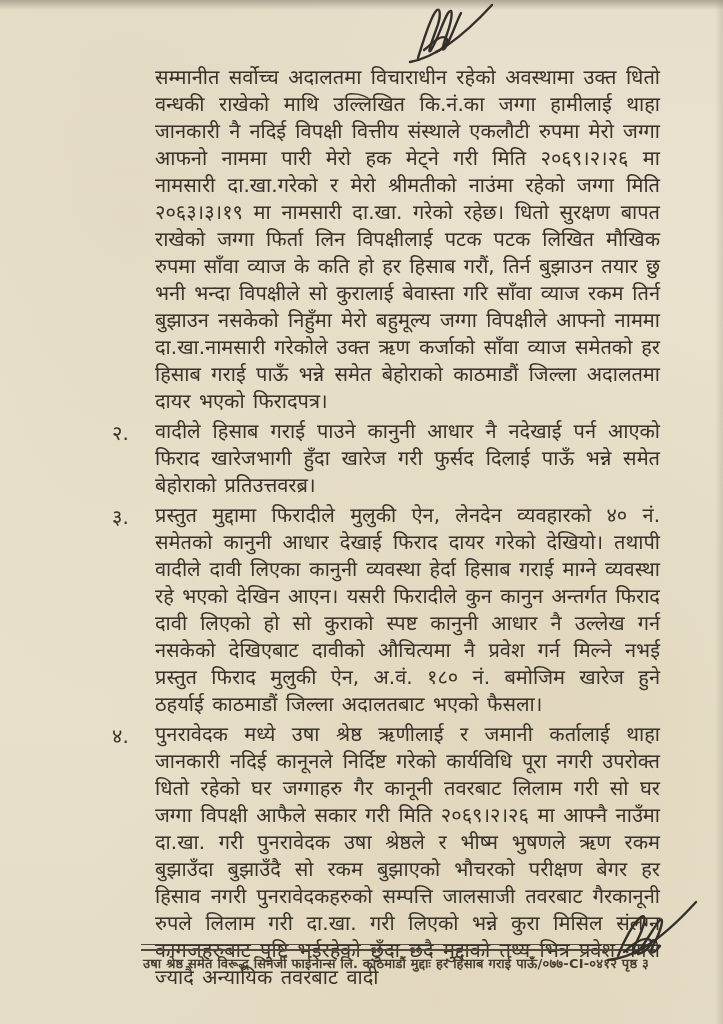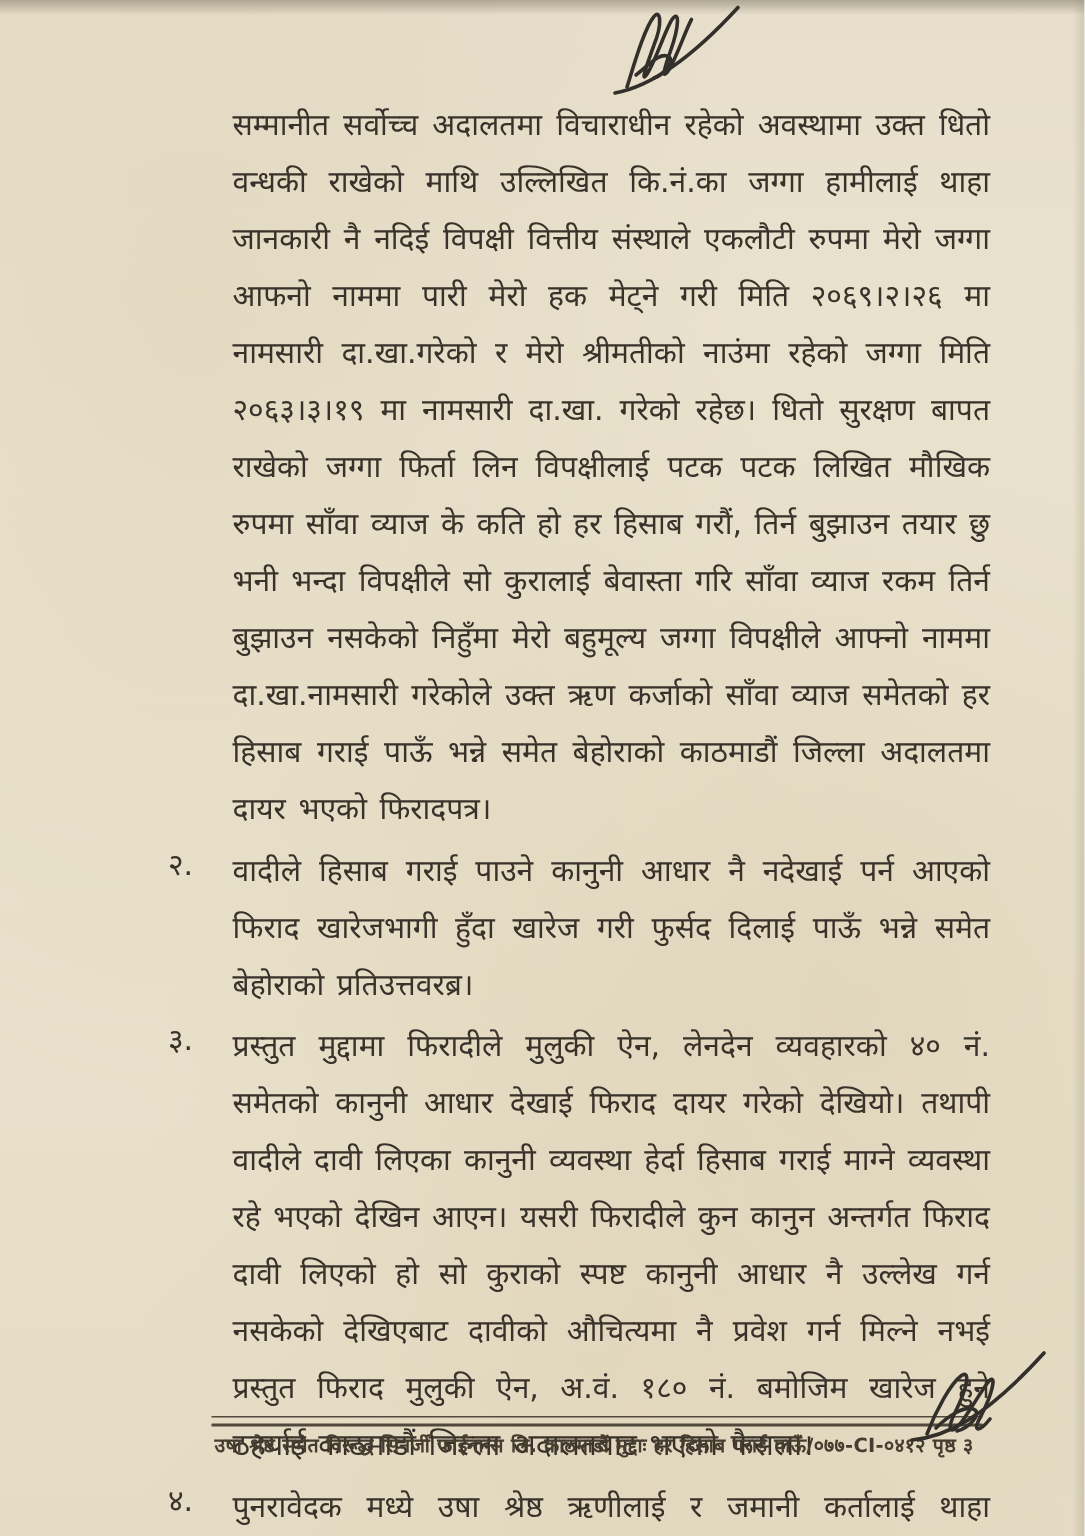--- a/index.html
+++ b/index.html
@@ -26,21 +26,21 @@
   .content {
     position:absolute; left:112px; top:64px; width:548px;
   }
   .para { display:flex; margin-bottom:3px; }
   .para-num {
     flex:none; width:43px;
     font-size:20px; line-height:31px;
   }
   .para-text {
     flex:1;
-    font-size:20px; line-height:38px;
+    font-size:20px; line-height:27px;
     text-align:justify;
     word-spacing:2px;
   }
   .sig { position:absolute; pointer-events:none; }
   .sig-top { left:402px; top:0px; }
   .sig-bottom { left:604px; top:896px; }
   .sig svg path { fill:none; stroke:#33302b; stroke-width:2.4; stroke-linecap:round; }
   .footer-rule {
     position:absolute; left:141px; top:944px; width:514px; height:4px;
     border-top:1.5px solid #51493b;

